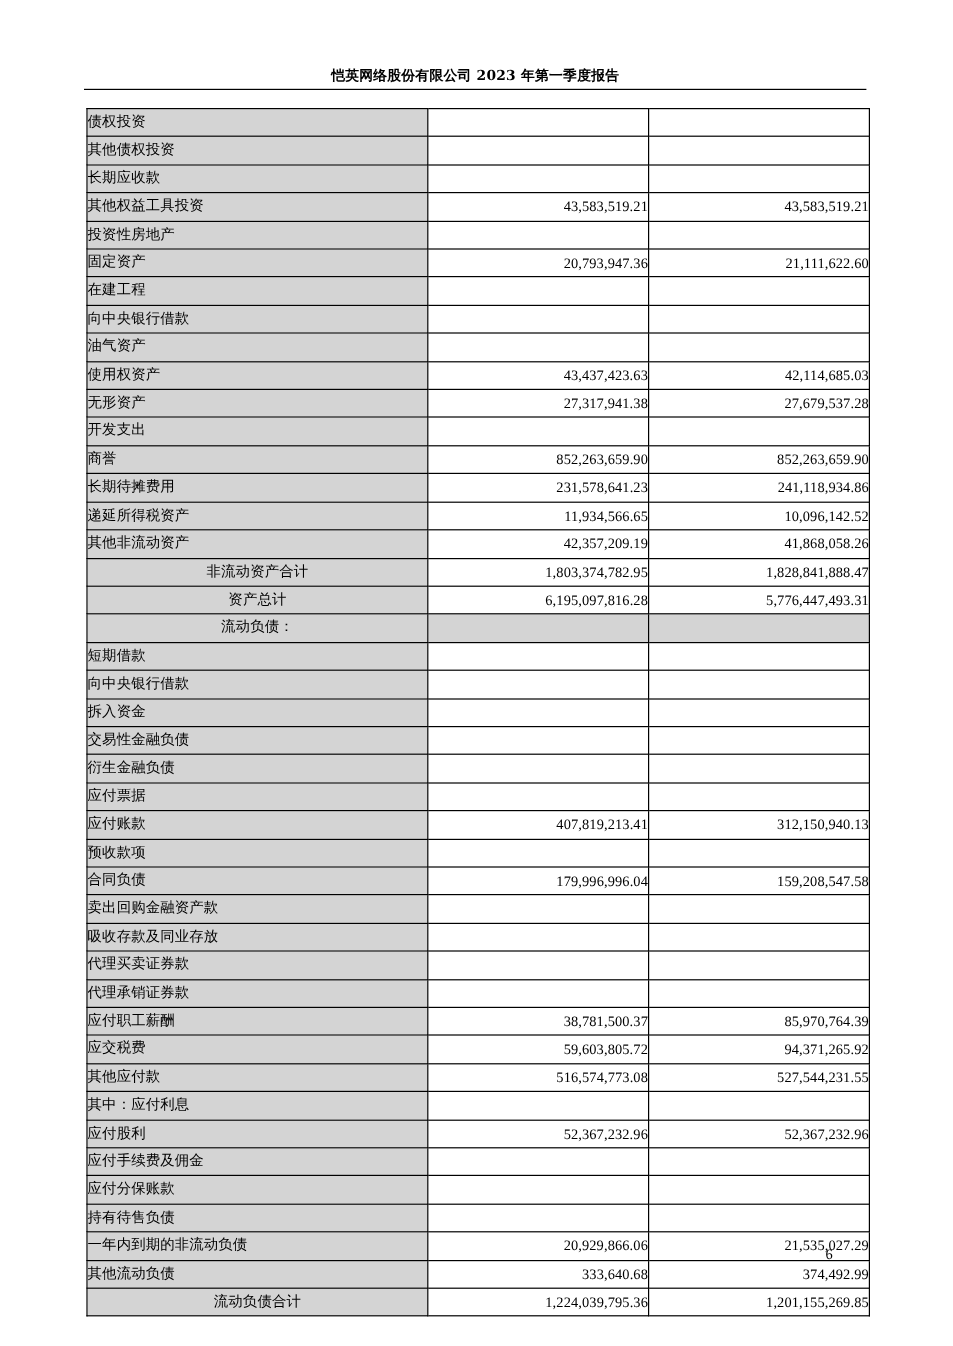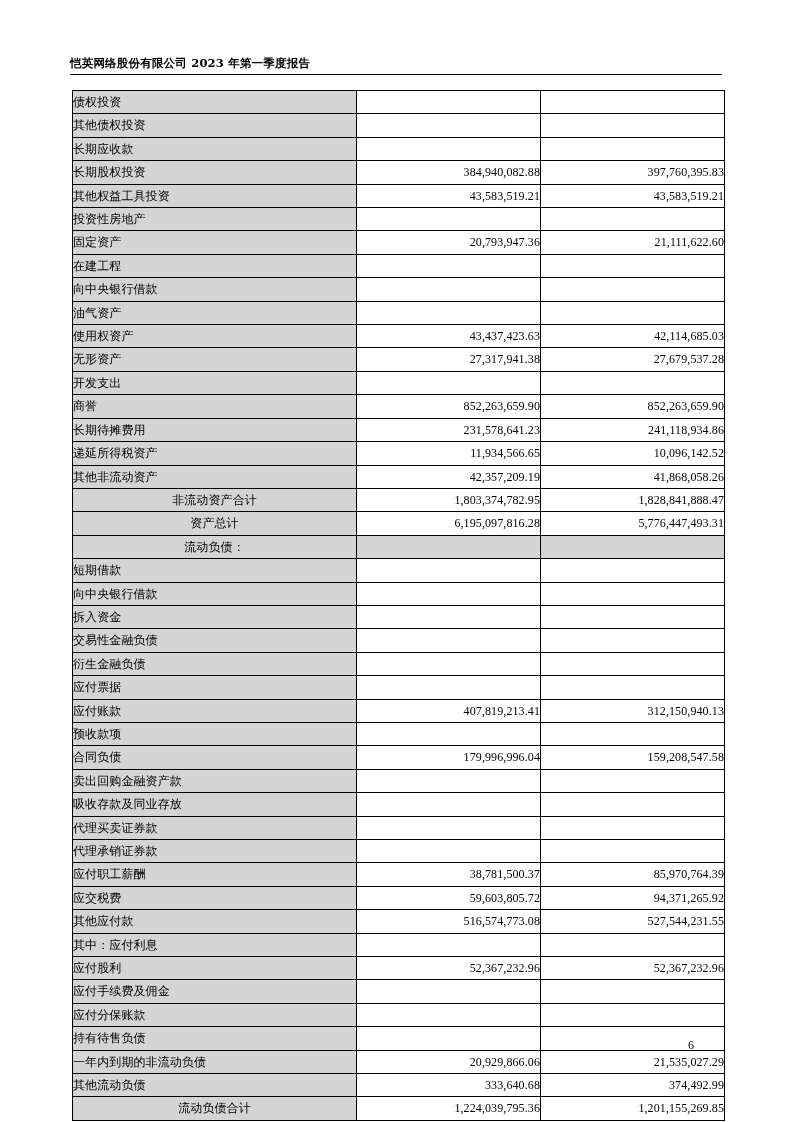--- a/index.html
+++ b/index.html
@@ -15,21 +15,21 @@
     color: #000000;
     overflow: hidden;
   }
 
   
   #page-header {
     position: absolute;
     left: 70px;
     top: 56px;
     width: 652px;
-    text-align: left;
+    text-align: center;
     font-family: "DejaVu Serif", "Liberation Serif", serif;
     font-size: 11.5px;
     font-weight: bold;
     letter-spacing: 0.2px;
     white-space: nowrap;
   }
   #page-header-rule {
     position: absolute;
     left: 70px;
     top: 74px;
@@ -53,21 +53,21 @@
     padding: 0;
     font-size: 12px;
     line-height: 22.4px;
     vertical-align: middle;
     overflow: hidden;
     white-space: nowrap;
   }
   td.c-label {
     width: 283px;
     background: #d4d4d4;
-    font-family: Liberation Sans, sans-serif;
+    font-family: Liberation Mono, monospace;
     font-size: 11.5px;
     letter-spacing: 0.1px;
   }
   td.c-num {
     width: 183px;
     background: #ffffff;
     text-align: right;
     padding-right: 5px;
     font-family: "Liberation Serif", "DejaVu Serif", serif;
     font-size: 12.3px;
@@ -112,25 +112,20 @@
         <td class="c-label ind-1">其他债权投资</td>
         <td class="c-num"></td>
         <td class="c-num"></td>
       </tr>
       <tr>
         <td class="c-label ind-1">长期应收款</td>
         <td class="c-num"></td>
         <td class="c-num"></td>
       </tr>
       <tr>
-        <td class="c-label ind-1">长期股权投资</td>
-        <td class="c-num">384,940,082.88</td>
-        <td class="c-num">397,760,395.83</td>
-      </tr>
-      <tr>
         <td class="c-label ind-1">其他权益工具投资</td>
         <td class="c-num">43,583,519.21</td>
         <td class="c-num">43,583,519.21</td>
       </tr>
       <tr>
         <td class="c-label ind-1">投资性房地产</td>
         <td class="c-num"></td>
         <td class="c-num"></td>
       </tr>
       <tr>

